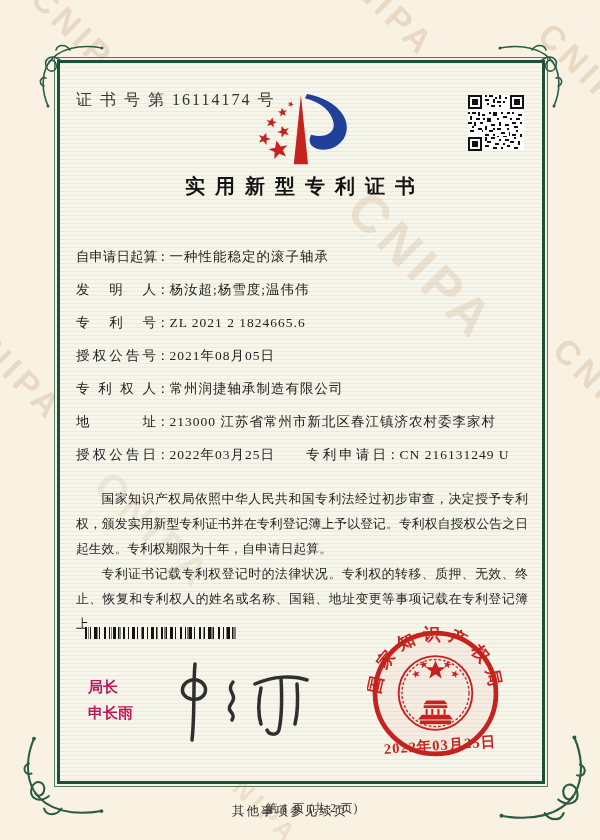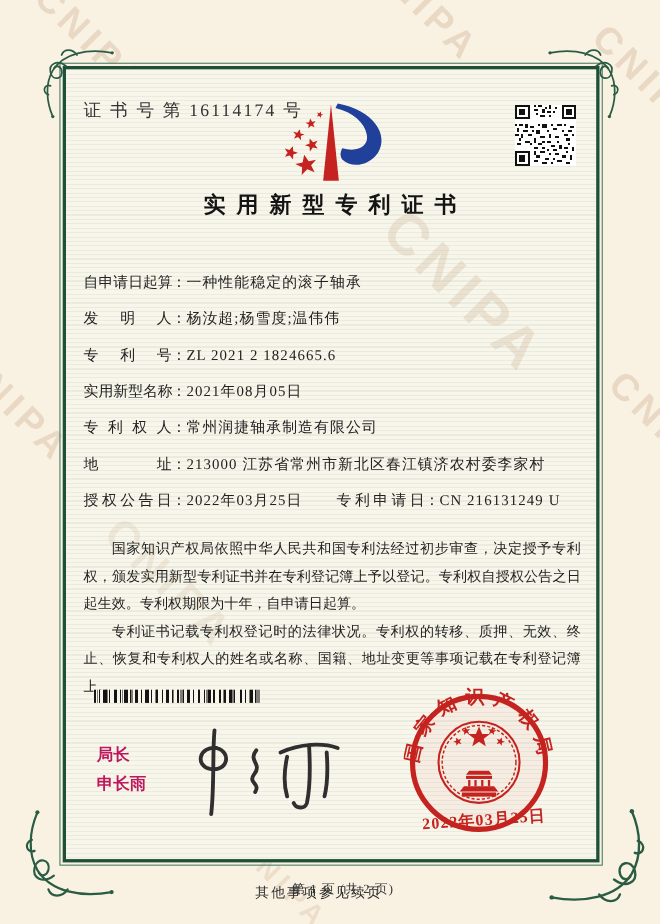--- a/index.html
+++ b/index.html
@@ -166,21 +166,21 @@
       <div class="row">
         <span class="lbl">自申请日起算</span><span class="colon">：</span><span class="val">一种性能稳定的滚子轴承</span>
       </div>
       <div class="row">
         <span class="lbl">发明人</span><span class="colon">：</span><span class="val">杨汝超;杨雪度;温伟伟</span>
       </div>
       <div class="row">
         <span class="lbl">专利号</span><span class="colon">：</span><span class="val">ZL 2021 2 1824665.6</span>
       </div>
       <div class="row">
-        <span class="lbl">实用新型名称</span><span class="colon">：</span><span class="val">2021年08月05日</span>
+        <span class="lbl">授权公告号</span><span class="colon">：</span><span class="val">2021年08月05日</span>
       </div>
       <div class="row">
         <span class="lbl">专利权人</span><span class="colon">：</span><span class="val">常州润捷轴承制造有限公司</span>
       </div>
       <div class="row">
         <span class="lbl">地址</span><span class="colon">：</span><span class="val">213000 江苏省常州市新北区春江镇济农村委李家村</span>
       </div>
       <div class="row">
         <span class="lbl">授权公告日</span><span class="colon">：</span><span class="val">2022年03月25日</span>
         <span class="pair2">

